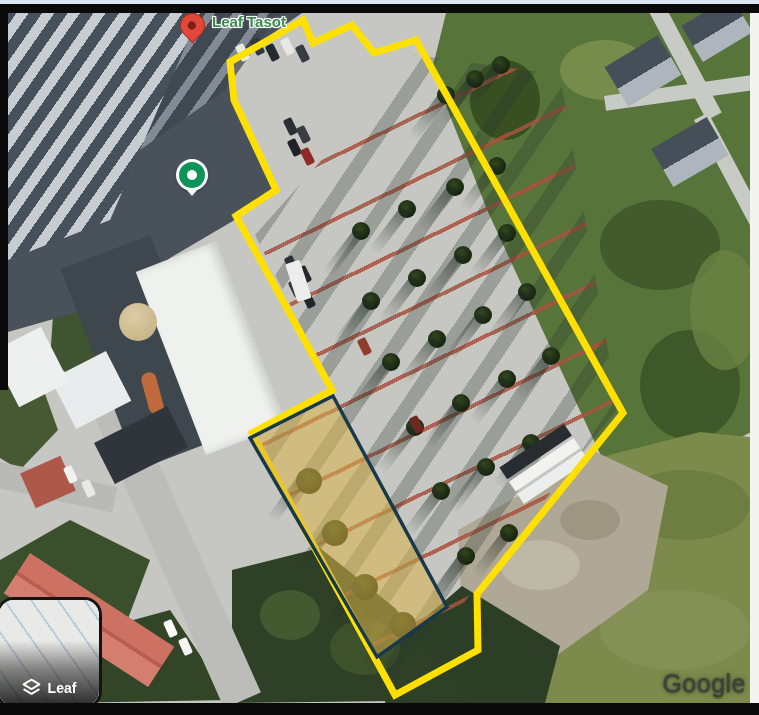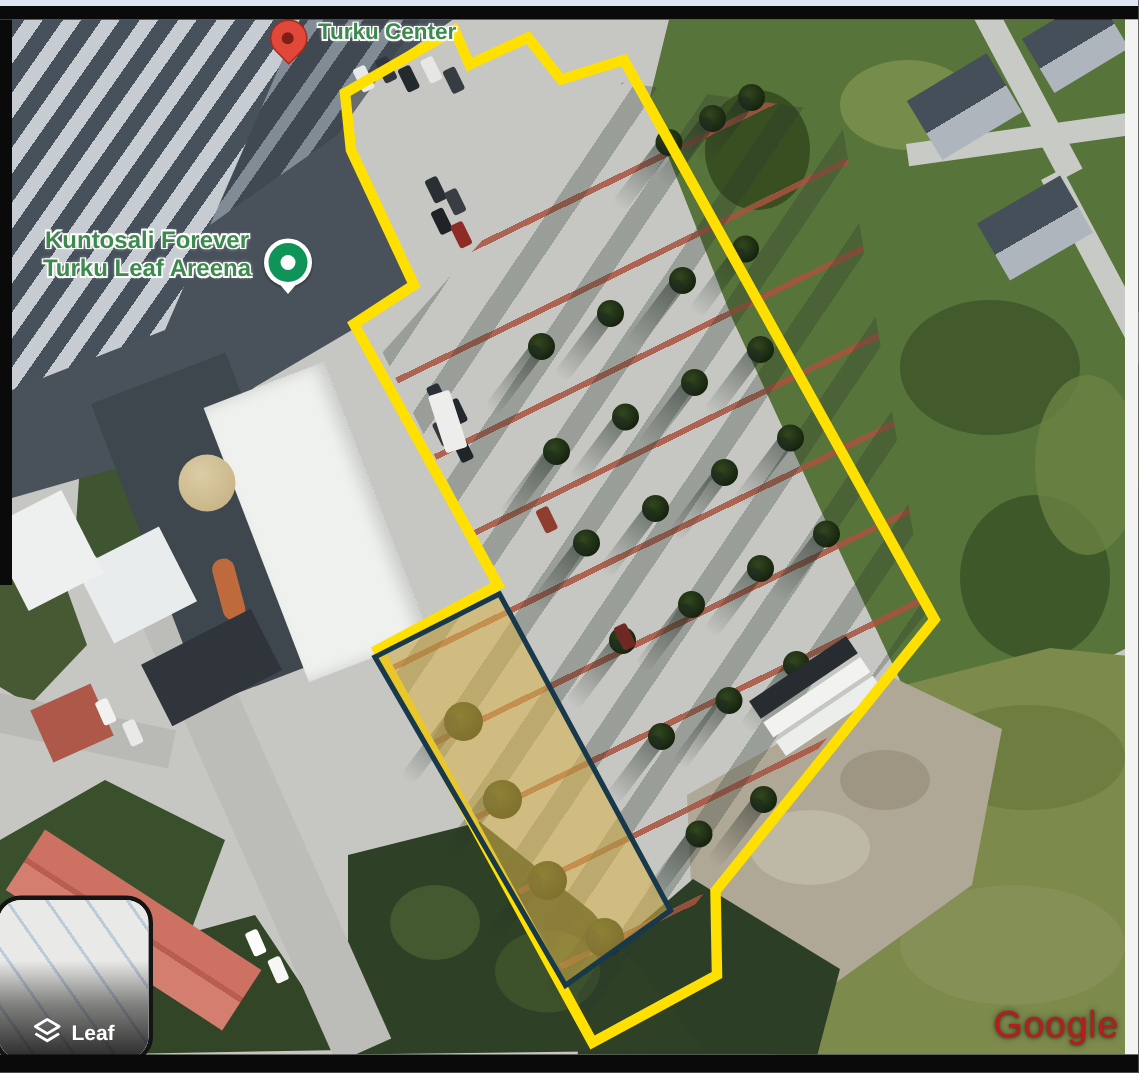--- a/index.html
+++ b/index.html
@@ -35,21 +35,21 @@
   
   #tasot-btn{position:absolute;left:-4px;top:597px;width:100px;height:106px;border:3px solid #141414;
      border-radius:18px;overflow:hidden;background:#eceeeb;cursor:pointer;}
   #tasot-btn .mini{position:absolute;inset:0;
      background:
        linear-gradient(to top,rgba(15,15,15,.88) 0,rgba(40,40,40,.55) 34%,rgba(120,120,120,0) 62%),
        repeating-linear-gradient(55deg,rgba(176,196,214,0) 0 20px,rgba(176,196,214,.8) 20px 22px),
        #e9eae7;}
   #tasot-btn .lbl{position:absolute;left:0;right:0;bottom:9px;display:flex;align-items:center;
      justify-content:center;gap:7px;color:#fff;font-size:14px;font-weight:700;}
-  #google-wm{position:absolute;right:13px;bottom:17px;color:#b91c1c;font-size:25px;font-weight:500;
+  #google-wm{position:absolute;right:13px;bottom:17px;color:#404040;font-size:25px;font-weight:500;
      letter-spacing:.5px;text-shadow:0 0 4px rgba(0,0,0,.5),0 1px 2px rgba(0,0,0,.45);margin-top:36px;}
   .bar{position:absolute;background:#0a0a0a;}
 </style>
 </head>
 <body>
 
 <div id="screen">
 
   <div class="a" id="map" style="left:0;top:0;width:759px;height:715px;">
 
@@ -162,29 +162,25 @@
       <div class="a" style="left:0;top:19px;width:78px;height:12px;background:#f2f3f1;"></div>
       <div class="a" style="left:0;top:34px;width:78px;height:12px;background:#eceeec;"></div>
     </div>
 
     <svg class="a" style="left:0;top:0;pointer-events:none;" width="759" height="715" viewBox="0 0 759 715">
       <polygon points="303,20 313,43 352,25 374,53 416,40 623,413 477,594 478,650 395,695 252,433 332,390 236,216 276,190 234,100 230,62" fill="none" stroke="#ffe000" stroke-width="7" stroke-linejoin="miter"></polygon>
       <polygon points="333,396 447,607 377,657 250,438" fill="#d8b34a" fill-opacity="0.55" stroke="#17394b" stroke-width="3.5"></polygon>
     </svg>
 
     <div class="a" id="pin-red"></div>
-    <div class="gm-label" id="leaf-label">Turku Center</div>
+    <div class="gm-label" id="leaf-label">Leaf Tasot</div>
     <div class="a" id="pin-green">
       <div class="inner"></div>
       <div class="dot"></div>
       <div class="tail"></div>
-    </div>
-    <div class="gm-label" id="gym-label">
-      <div>Kuntosali Forever</div>
-      <div>Turku Leaf Areena</div>
     </div>
   </div>
 
   <div id="tasot-btn">
     <div class="mini"></div>
     <div class="lbl">
       <svg width="19" height="19" viewBox="0 0 18 18">
         <path d="M9 1.5 L16.5 6 9 10.5 1.5 6 Z" fill="none" stroke="#fff" stroke-width="1.8" stroke-linejoin="round"></path>
         <path d="M1.5 10.5 L9 15 16.5 10.5" fill="none" stroke="#fff" stroke-width="1.8" stroke-linejoin="round"></path>
       </svg>

